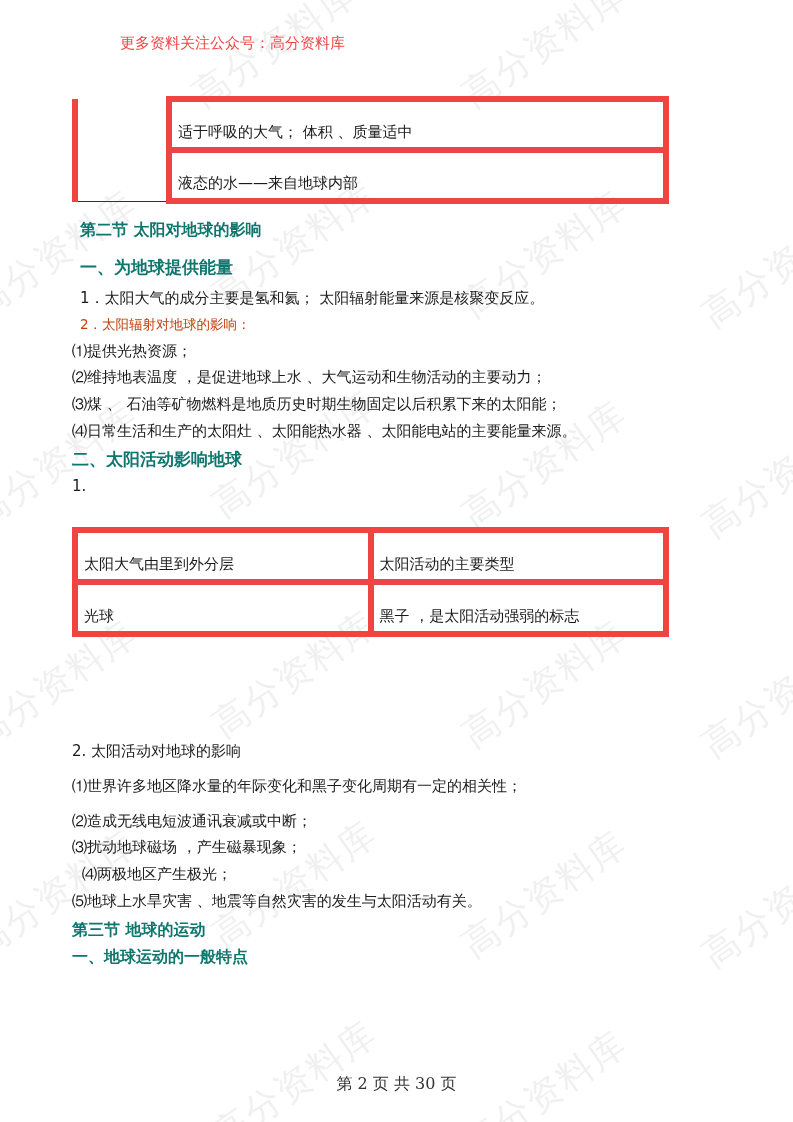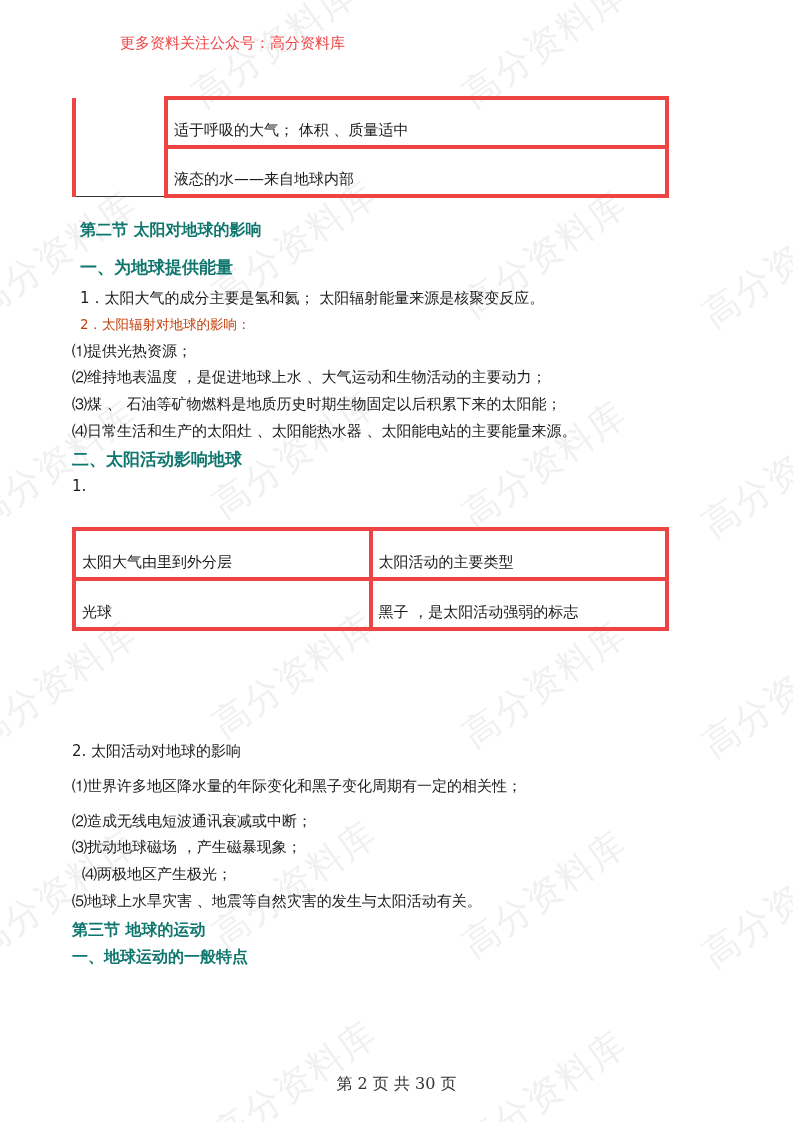--- a/index.html
+++ b/index.html
@@ -7,21 +7,21 @@
     width: 793px; height: 1122px; background: #ffffff; position: relative; overflow: hidden;
     font-family: "DejaVu Sans", "Liberation Sans", sans-serif; color: #1a1a1a;
   }
   .watermark {
     position: absolute; font-size: 36px; color: rgba(200,200,200,0.28);
     transform: rotate(-35deg); white-space: nowrap; pointer-events: none;
     font-family: "DejaVu Sans", sans-serif; letter-spacing: 2px;
   }
   .header-note { position: absolute; left: 120px; top: 34px; font-size: 15px; color: #ef4444; }
   table { border-collapse: collapse; position: absolute; }
-  td { border: 4px solid #ef4444; font-size: 15px; vertical-align: bottom; padding: 0 6px 5px 6px; }
+  td { border: 6px solid #ef4444; font-size: 15px; vertical-align: bottom; padding: 0 6px 5px 6px; }
   .t1 { left: 72px; top: 96px; width: 597px; }
   .t1 td.blank { border-top: none; border-bottom: 1px solid #333; width: 76px; }
   .t1 td { height: 40px; }
   .t2 { left: 72px; top: 527px; width: 597px; }
   .t2 td { height: 41px; width: 50%; }
   .red-h { position: absolute; color: #0f766e; font-weight: bold; font-size: 16px; }
   .line { position: absolute; font-size: 15px; color: #1a1a1a; white-space: nowrap; }
   .line.gray { color: #c2410c; font-size: 13.5px; }
   .footer { position: absolute; left: 0; width: 793px; top: 1074px; text-align: center; font-size: 16px; color: #333; font-family: "DejaVu Serif", serif; }
 </style>

